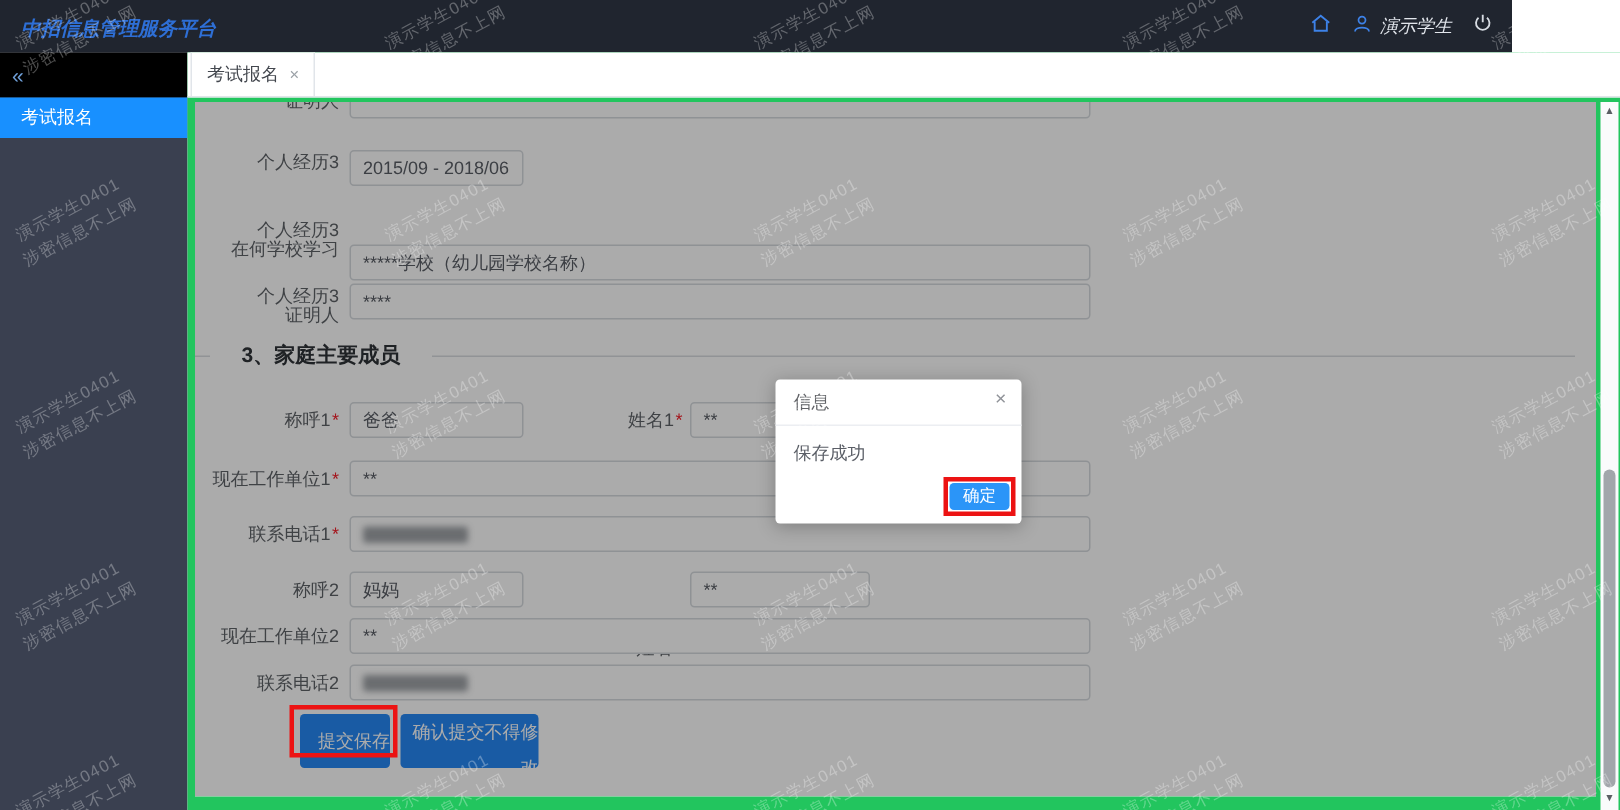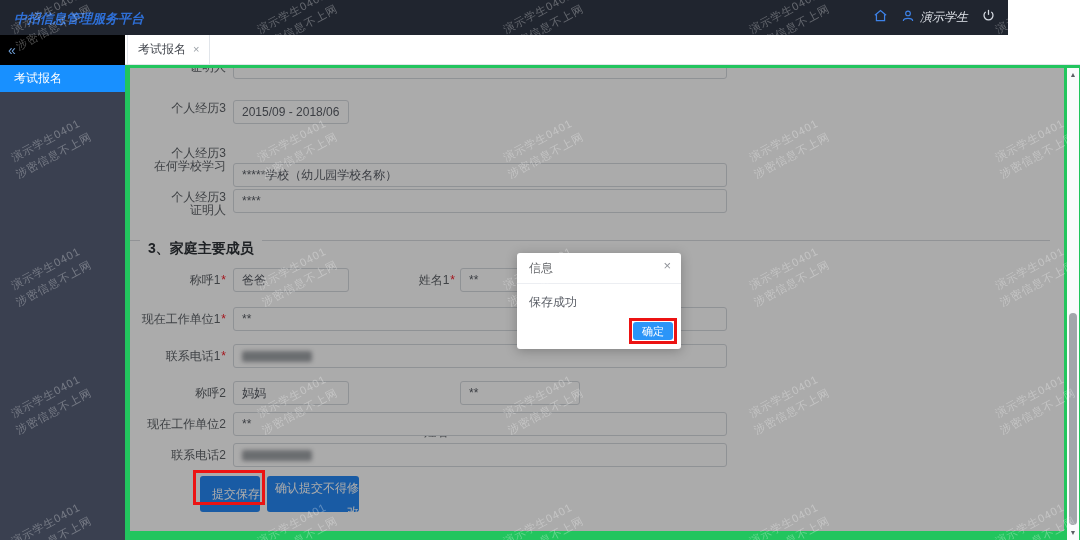--- a/index.html
+++ b/index.html
@@ -41,21 +41,21 @@
   .flabel.two{line-height:13px;}
   .flabel2{position:absolute;left:230px;width:95px;text-align:right;font-size:12px;color:#5f6368;height:24px;line-height:24px;}
   .req{color:#f5222d;margin-left:1px;}
   .input{position:absolute;height:24px;box-sizing:border-box;border:1px solid #d6dade;border-radius:3px;
          background:#fff;font-size:12px;color:#5a5e66;line-height:22px;padding-left:8px;cursor:text;}
   .input.wide{left:103px;width:494px;}
   .input.small{left:103px;width:116px;}
   .input.name{left:330px;width:120px;}
   .blurval{margin-top:6px;width:70px;height:11px;background:#8f9398;border-radius:2px;filter:blur(2px);opacity:.85;}
 
-  .sec{position:absolute;left:0;top:172px;width:920px;display:flex;gap:8px;}
+  .sec{position:absolute;left:0;top:160px;width:920px;display:flex;align-items:center;gap:21px;}
   .sec .ln{height:1px;background:#d9dce0;}
   .sec .ln.l{width:10px;} .sec .ln.r{flex:1;}
   .sec .t{font-size:14px;font-weight:600;color:#2f3338;white-space:nowrap;}
 
   .btn{position:absolute;height:36px;border:none;border-radius:3px;background:#2688f5;color:#fff;
        font-size:12px;line-height:24px;text-align:right;cursor:pointer;padding:0;}
   .btn-submit{left:70px;top:408px;width:60px;}
   .btn-confirm{left:137px;top:408px;width:92px;}
 
   

